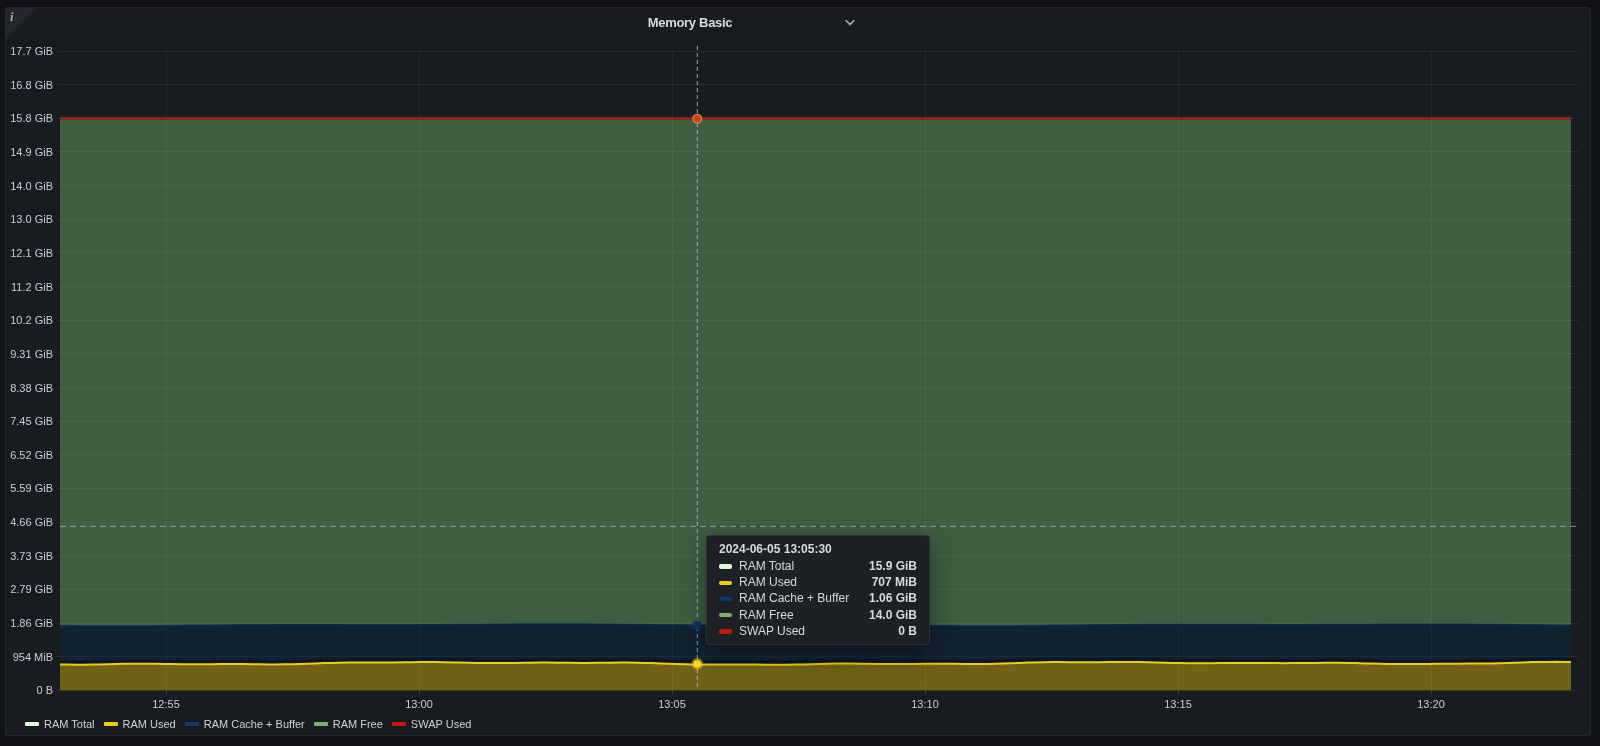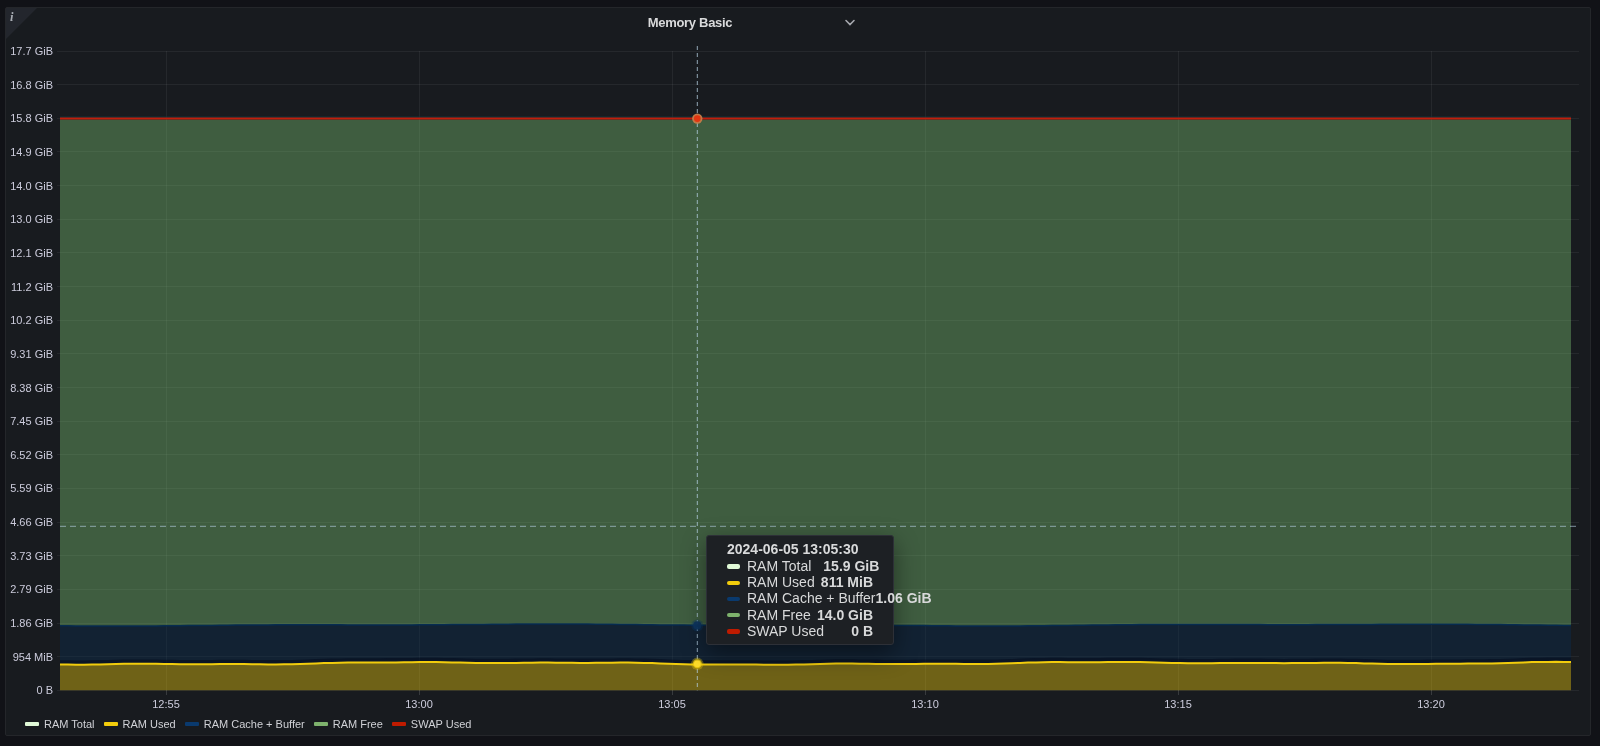--- a/index.html
+++ b/index.html
@@ -87,31 +87,31 @@
       <text x="53" y="660.7" text-anchor="end">954 MiB</text>
       <text x="53" y="694.3" text-anchor="end">0 B</text>
       <text x="166.0" y="708" text-anchor="middle">12:55</text>
       <text x="419.0" y="708" text-anchor="middle">13:00</text>
       <text x="672.0" y="708" text-anchor="middle">13:05</text>
       <text x="925.0" y="708" text-anchor="middle">13:10</text>
       <text x="1178.0" y="708" text-anchor="middle">13:15</text>
       <text x="1431.0" y="708" text-anchor="middle">13:20</text>
     </g>
 </svg>
-<div style="position:absolute;left:706px;top:534.5px;width:188px;height:110px;background:#1D2024;border:1px solid #2D3037;border-radius:3px;box-shadow:0 8px 24px rgba(0,0,0,0.45);padding:7px 20px;font-size:14px;line-height:13px">
+<div style="position:absolute;left:706px;top:534.5px;width:224px;height:110px;background:#1D2024;border:1px solid #2D3037;border-radius:3px;box-shadow:0 8px 24px rgba(0,0,0,0.45);padding:7px 12px;font-size:12px;line-height:13px">
 <div style="color:#D8D9DA;font-weight:700;margin-bottom:3px">2024-06-05 13:05:30</div>
 <div style="display:flex;align-items:center;height:16.2px">
 <span style="width:13px;height:4.5px;border-radius:2px;background:#E0F9D7;margin-right:7px;flex:none"></span>
 <span style="flex:1;color:#D8D9DA;white-space:nowrap">RAM Total</span>
 <span style="color:#D8D9DA;font-weight:600;margin-left:12px;white-space:nowrap">15.9 GiB</span>
     </div>
     <div style="display:flex;align-items:center;height:16.2px">
 <span style="width:13px;height:4.5px;border-radius:2px;background:#F2CC0C;margin-right:7px;flex:none"></span>
 <span style="flex:1;color:#D8D9DA;white-space:nowrap">RAM Used</span>
-<span style="color:#D8D9DA;font-weight:600;margin-left:6px;white-space:nowrap">811 MiB</span>
+<span style="color:#D8D9DA;font-weight:600;margin-left:6px;white-space:nowrap">707 MiB</span>
     </div>
     <div style="display:flex;align-items:center;height:16.2px">
 <span style="width:13px;height:4.5px;border-radius:2px;background:#0A3A6E;margin-right:7px;flex:none"></span>
 <span style="flex:1;color:#D8D9DA;white-space:nowrap">RAM Cache + Buffer</span>
 <span style="color:#D8D9DA;font-weight:600;margin-left:0;white-space:nowrap">1.06 GiB</span>
     </div>
     <div style="display:flex;align-items:center;height:16.2px">
 <span style="width:13px;height:4.5px;border-radius:2px;background:#7EB26D;margin-right:7px;flex:none"></span>
 <span style="flex:1;color:#D8D9DA;white-space:nowrap">RAM Free</span>
 <span style="color:#D8D9DA;font-weight:600;margin-left:6px;white-space:nowrap">14.0 GiB</span>

